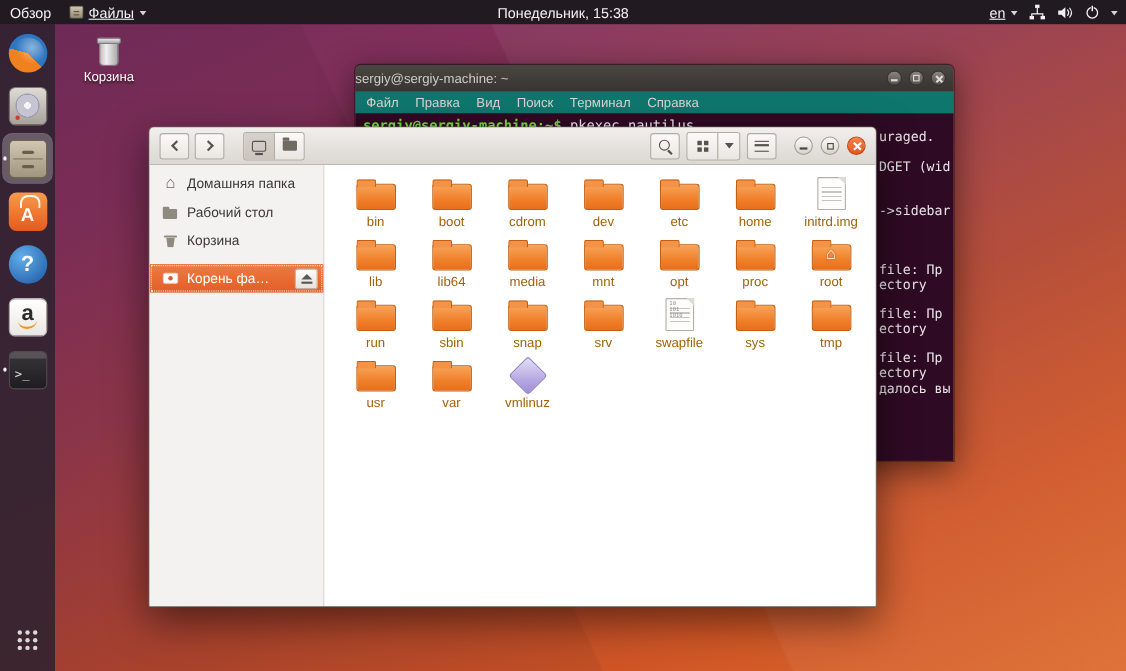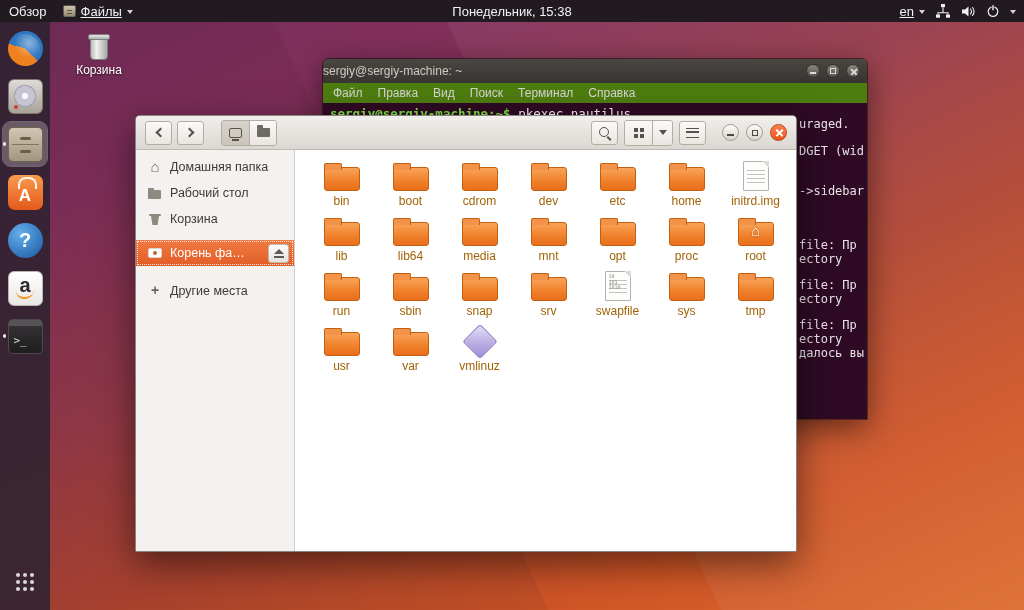--- a/index.html
+++ b/index.html
@@ -99,21 +99,21 @@
     display:flex; align-items:center; }
   .t-title { color:#cfcac5; font-size:12px; }
   .t-buttons { position:absolute; right:7px; top:5px; display:flex; gap:6px; }
   .wb { width:14px; height:14px; border-radius:50%; background:linear-gradient(#8a857e,#55504a);
     border:1px solid #353230; position:relative; }
   .wb.min::before { content:""; position:absolute; left:3px; right:3px; bottom:3px; height:2px; background:#ddd9d4; }
   .wb.max::before { content:""; position:absolute; inset:3px; border:1.5px solid #ddd9d4; }
   .wb.close::before,.wb.close::after { content:""; position:absolute; left:2.5px; top:5.5px; width:8px;
     height:1.6px; background:#ddd9d4; }
   .wb.close::before { transform:rotate(45deg); } .wb.close::after { transform:rotate(-45deg); }
-  .t-menubar { height:20px; background:#4d7c0f; display:flex; align-items:center; gap:15px;
+  .t-menubar { height:20px; background:#0f766e; display:flex; align-items:center; gap:15px;
     padding-left:10px; font-size:12px; color:#d8d4d1; }
   .t-menu-item { cursor:default; }
   .t-body { flex:1; background:#2f0a24; position:relative; font-family:"DejaVu Sans Mono",monospace;
     font-size:12.5px; color:#ececec; }
   .t-line { padding:3px 7px; white-space:nowrap; }
   .t-prompt { color:#7be044; font-weight:bold; }
   .t-cmd { color:#f4f2f4; }
   .t-frag { position:absolute; left:476px; white-space:nowrap; font-size:12px; color:#e8e4e8; }
 
   
@@ -400,25 +400,20 @@
           <span class="si-label">Корзина</span>
 
         </div>
 
         <div class="side-row selected">
           <span class="si ic-disk"></span>
           <span class="si-label">Корень фа…</span>
           <span class="eject-btn"></span>
         </div>
 
-        <div class="side-row">
-          <span class="si ic-plus"></span>
-          <span class="si-label">Другие места</span>
-
-        </div>
 
     </div>
     <div class="file-grid">
 
         <div class="grid-item">
           <div class="gi-icon folder">
             <span class="gi-icontext"></span>
             <span class="emblem"></span>
           </div>
           <div class="gi-label">bin</div>

